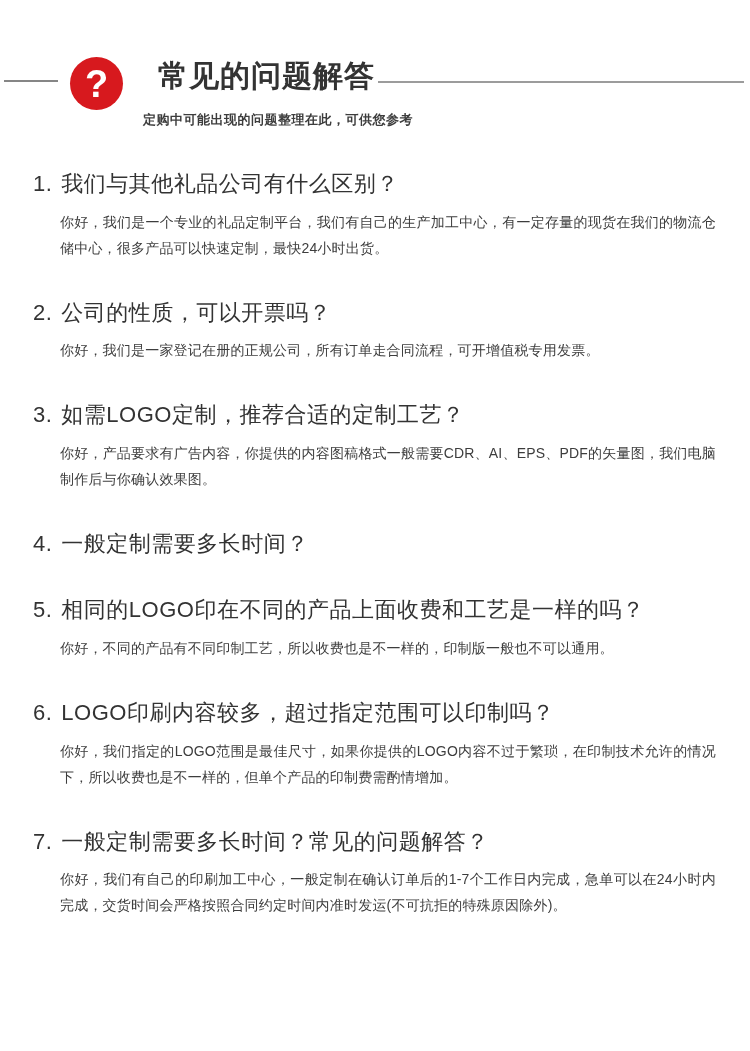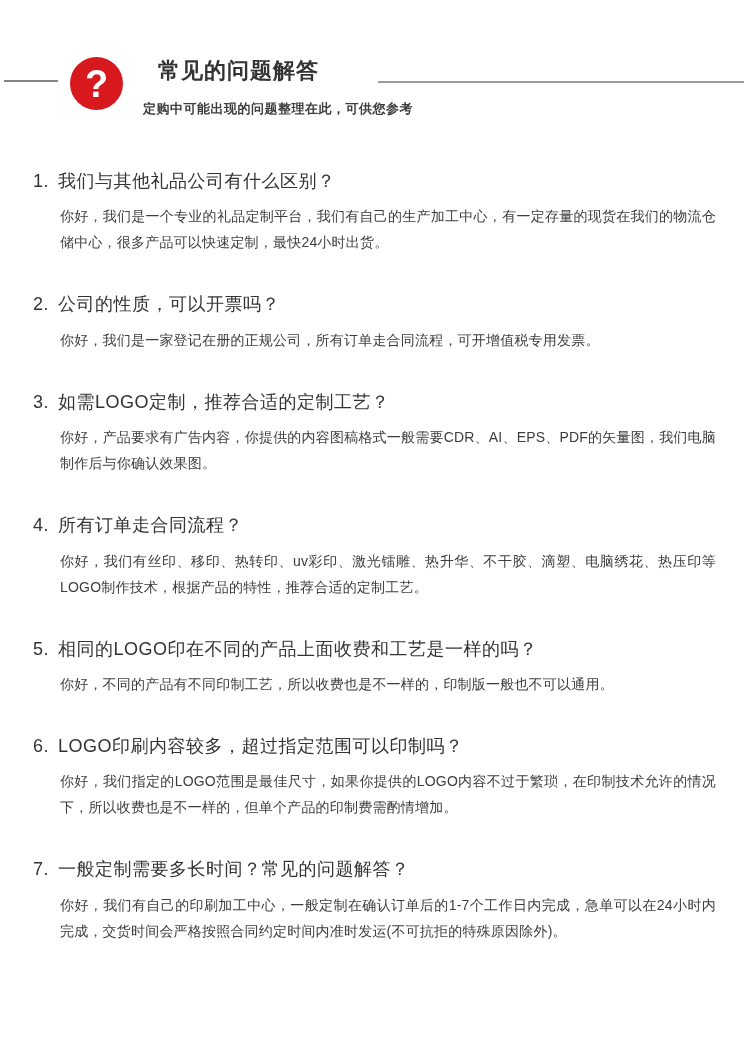--- a/index.html
+++ b/index.html
@@ -29,33 +29,33 @@
   }
   .q-badge {
     position: absolute; left: 70px; top: 57px;
     width: 53px; height: 53px; border-radius: 50%;
     background: #d7191e; color: #ffffff;
     display: flex; align-items: center; justify-content: center;
     font-size: 38px; font-weight: 700; line-height: 1;
   }
   .header-text { position: absolute; left: 143px; top: 56px; }
   .title {
-    font-size: 22px; font-weight: 600; color: #333333;
+    font-size: 30px; font-weight: 600; color: #333333;
     letter-spacing: 1px; margin-left: 15px; white-space: nowrap;
   }
   .subtitle {
     font-size: 13px; font-weight: 700; color: #3d3d3d;
     margin-top: 14px; letter-spacing: 0.5px; white-space: nowrap;
   }
 
   
   .faq { padding: 40px 0 0 33px; }
   .faq-item { margin-bottom: 38px; }
   .q-line {
-    font-size: 18px; font-weight: 500; color: #333333;
+    font-size: 22px; font-weight: 500; color: #333333;
     line-height: 1.3; letter-spacing: 0.5px;
   }
   .q-num { margin-right: 9px; }
   .answer {
     margin: 10px 0 0 27px;
     width: 656px;
     font-size: 14px; line-height: 26px;
     color: #3d3d3d; letter-spacing: 0.2px;
     text-align: justify;
   }
@@ -88,22 +88,21 @@
       <h2 class="q-line"><span class="q-num">2.</span><span>公司的性质，可以开票吗？</span></h2>
       <p class="answer">你好，我们是一家登记在册的正规公司，所有订单走合同流程，可开增值税专用发票。</p>
     </section>
 
     <section class="faq-item">
       <h2 class="q-line"><span class="q-num">3.</span><span>如需LOGO定制，推荐合适的定制工艺？</span></h2>
       <p class="answer">你好，产品要求有广告内容，你提供的内容图稿格式一般需要CDR、AI、EPS、PDF的矢量图，我们电脑制作后与你确认效果图。</p>
     </section>
 
     <section class="faq-item">
-      <h2 class="q-line"><span class="q-num">4.</span><span>所有订单走合同流程？</span></h2>
-      <p class="answer">你好，我们有丝印、移印、热转印、uv彩印、激光镭雕、热升华、不干胶、滴塑、电脑绣花、热压印等LOGO制作技术，根据产品的特性，推荐合适的定制工艺。</p>
+      <h2 class="q-line"><span class="q-num">4.</span><span>一般定制需要多长时间？</span></h2>
     </section>
 
     <section class="faq-item">
       <h2 class="q-line"><span class="q-num">5.</span><span>相同的LOGO印在不同的产品上面收费和工艺是一样的吗？</span></h2>
       <p class="answer">你好，不同的产品有不同印制工艺，所以收费也是不一样的，印制版一般也不可以通用。</p>
     </section>
 
     <section class="faq-item">
       <h2 class="q-line"><span class="q-num">6.</span><span>LOGO印刷内容较多，超过指定范围可以印制吗？</span></h2>
       <p class="answer">你好，我们指定的LOGO范围是最佳尺寸，如果你提供的LOGO内容不过于繁琐，在印制技术允许的情况下，所以收费也是不一样的，但单个产品的印制费需酌情增加。</p>

